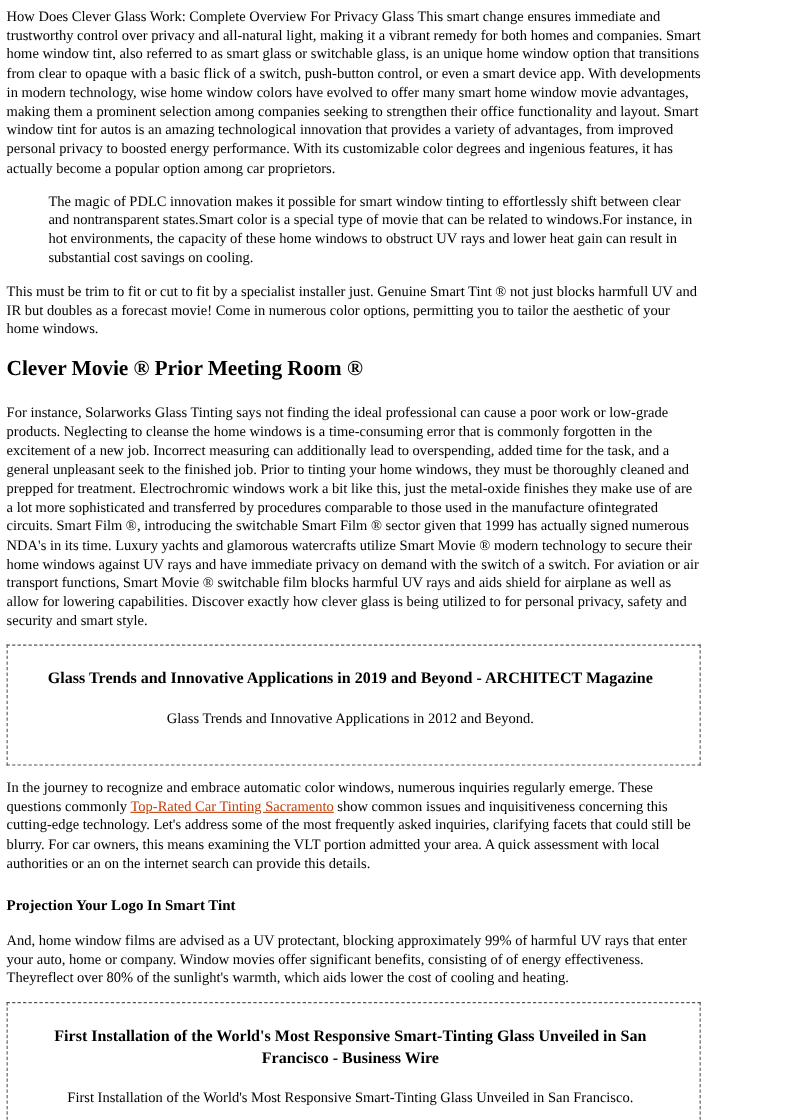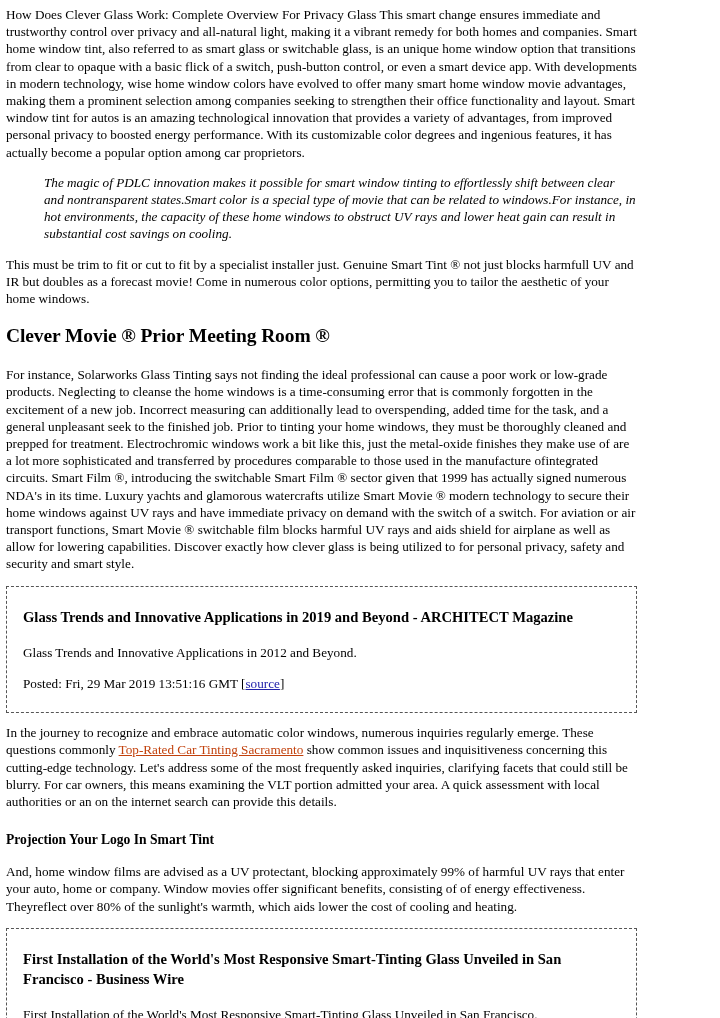--- a/index.html
+++ b/index.html
@@ -26,21 +26,20 @@
     text-align: left;
     color: #000;
   }
   p.body-text:last-child { margin-bottom: 0; }
 
   blockquote.quote {
     margin: 0 0 13px 0;
     padding: 0 0 0 38px;
     font-size: 13.2px;
     line-height: 17.2px;
-    font-style: italic;
   }
   blockquote.quote p {
     margin: 0;
   }
 
   h1.section-title {
     font-size: 19.5px;
     font-weight: bold;
     line-height: 24px;
     margin: 17px 0 18px 0;
@@ -52,20 +51,21 @@
     font-weight: bold;
     line-height: 18px;
     margin: 21px 0 14px 0;
   }
 
   .news-box {
     border: 1px dashed #555555;
     margin: 0 0 11px 0;
     padding: 20px 22px 20px 16px;
     box-sizing: border-box;
+    text-align: center;
   }
   .news-box h2.news-title {
     font-size: 14.6px;
     font-weight: bold;
     line-height: 20px;
     margin: 0 0 17px 0;
   }
   .news-box p.news-desc {
     font-size: 13.2px;
     line-height: 17.2px;
@@ -99,21 +99,20 @@
 
   <p class="body-text">This must be trim to fit or cut to fit by a specialist installer just. Genuine Smart Tint ® not just blocks harmfull UV and IR but doubles as a forecast movie! Come in numerous color options, permitting you to tailor the aesthetic of your home windows.</p>
 
   <h1 class="section-title">Clever Movie ® Prior Meeting Room ®</h1>
 
   <p class="body-text">For instance, Solarworks Glass Tinting says not finding the ideal professional can cause a poor work or low-grade products. Neglecting to cleanse the home windows is a time-consuming error that is commonly forgotten in the excitement of a new job. Incorrect measuring can additionally lead to overspending, added time for the task, and a general unpleasant seek to the finished job. Prior to tinting your home windows, they must be thoroughly cleaned and prepped for treatment. Electrochromic windows work a bit like this, just the metal-oxide finishes they make use of are a lot more sophisticated and transferred by procedures comparable to those used in the manufacture ofintegrated circuits. Smart Film ®, introducing the switchable Smart Film ® sector given that 1999 has actually signed numerous NDA's in its time. Luxury yachts and glamorous watercrafts utilize Smart Movie ® modern technology to secure their home windows against UV rays and have immediate privacy on demand with the switch of a switch. For aviation or air transport functions, Smart Movie ® switchable film blocks harmful UV rays and aids shield for airplane as well as allow for lowering capabilities. Discover exactly how clever glass is being utilized to for personal privacy, safety and security and smart style.</p>
 
   <div class="news-box">
     <h2 class="news-title">Glass Trends and Innovative Applications in 2019 and Beyond - ARCHITECT Magazine</h2>
     <p class="news-desc">Glass Trends and Innovative Applications in 2012 and Beyond.</p>
-    <p class="news-posted"><span>Posted: Fri, 29 Mar 2019 13:51:16 GMT [</span><a class="src-link" href="#">source</a><span>]</span></p>
   </div>
 
   <p class="body-text"><span>In the journey to recognize and embrace automatic color windows, numerous inquiries regularly emerge. These questions commonly </span><a class="inline-link" href="#">Top-Rated Car Tinting Sacramento</a><span> show common issues and inquisitiveness concerning this cutting-edge technology. Let's address some of the most frequently asked inquiries, clarifying facets that could still be blurry. For car owners, this means examining the VLT portion admitted your area. A quick assessment with local authorities or an on the internet search can provide this details.</span></p>
 
   <h3 class="sub-title">Projection Your Logo In Smart Tint</h3>
 
   <p class="body-text">And, home window films are advised as a UV protectant, blocking approximately 99% of harmful UV rays that enter your auto, home or company. Window movies offer significant benefits, consisting of of energy effectiveness. Theyreflect over 80% of the sunlight's warmth, which aids lower the cost of cooling and heating.</p>
 
   <div class="news-box">
     <h2 class="news-title">First Installation of the World's Most Responsive Smart-Tinting Glass Unveiled in San Francisco - Business Wire</h2>

